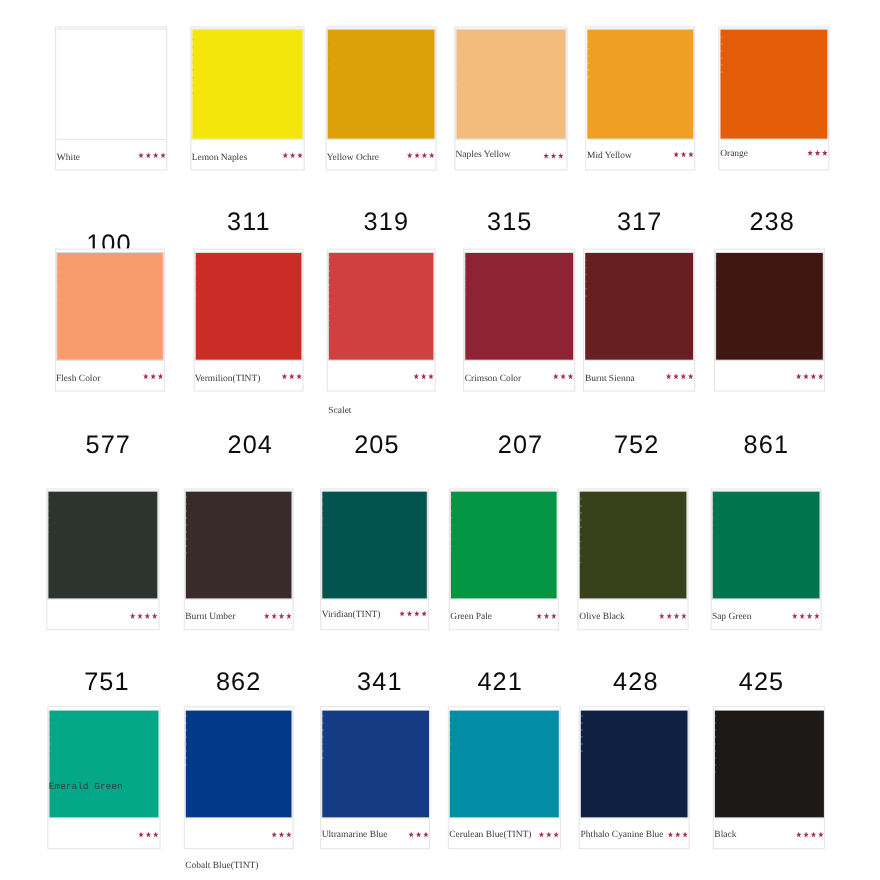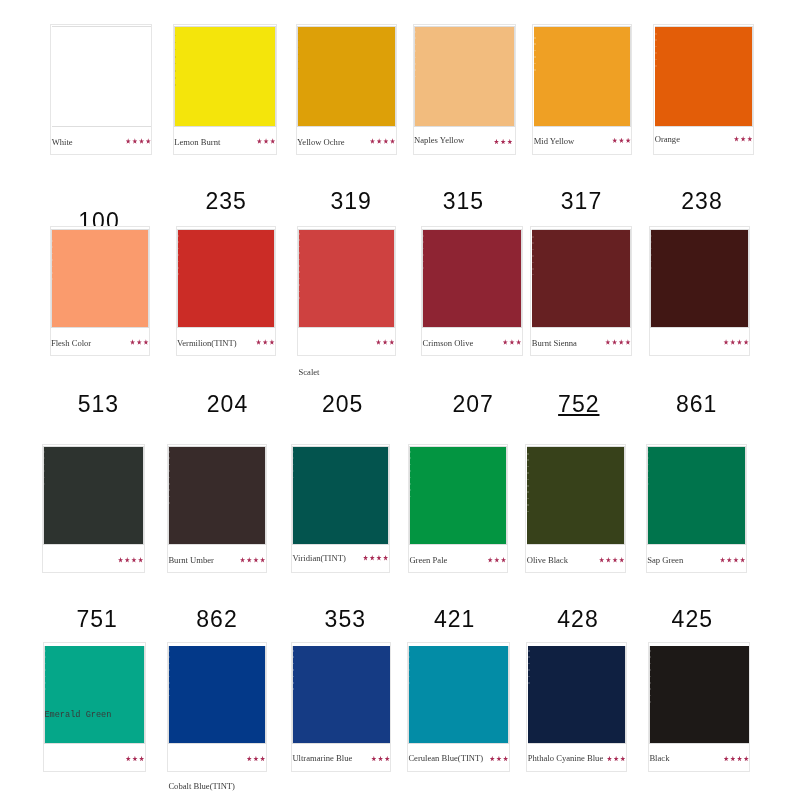--- a/index.html
+++ b/index.html
@@ -34,27 +34,27 @@
       <span class="star"></span>
       <span class="star"></span>
       <span class="star"></span>
       <span class="star"></span>
     </div>
     <div class="num" style="left: 59px; width: 80px; top: 189.5px; margin-top: 20px;">100</div>
     <div class="card" style="left: 172.9px; top: 24.4px; width: 104px; height: 130.3px;"></div>
     <div class="chipframe" style="left: 174.1px; top: 26.4px; width: 101.8px; height: 100.6px;"></div>
     <div class="chip" style="left: 174.9px; top: 27.2px; width: 100.2px; height: 99px; background: rgb(244, 229, 11);"></div>
     <div class="perf dark" style="left: 174.9px; top: 35.2px; height: 52px; opacity: 0.19;"></div>
-    <div class="pname" style="position: absolute; left: 174.3px; top: 137.5px;">Lemon Burnt</div>
+    <div class="pname" style="position: absolute; left: 174.3px; top: 137.5px;">Lemon Naples</div>
     <div class="stars" style="right: 524.7px; top: 138.3px;">
       <span class="star"></span>
       <span class="star"></span>
       <span class="star"></span>
     </div>
-    <div class="num" style="left: 186.2px; width: 80px; top: 189.5px;">235</div>
+    <div class="num" style="left: 186.2px; width: 80px; top: 189.5px;">311</div>
     <div class="card" style="left: 295.6px; top: 24.4px; width: 101.1px; height: 130.3px;"></div>
     <div class="chipframe" style="left: 296.8px; top: 26.4px; width: 98.9px; height: 100.6px;"></div>
     <div class="chip" style="left: 297.6px; top: 27.2px; width: 97.3px; height: 99px; background: rgb(221, 160, 8);"></div>
     <div class="perf dark" style="left: 297.6px; top: 33.2px; height: 39px; opacity: 0.13;"></div>
     <div class="pname" style="position: absolute; left: 297px; top: 137.5px;">Yellow Ochre</div>
     <div class="stars" style="right: 404.9px; top: 138.3px;">
       <span class="star"></span>
       <span class="star"></span>
       <span class="star"></span>
       <span class="star"></span>
@@ -96,21 +96,21 @@
     <div class="card" style="left: 49.5px; top: 226.2px; width: 100.6px; height: 129.4px;"></div>
     <div class="chipframe" style="left: 50.7px; top: 229.4px; width: 98.4px; height: 98.2px;"></div>
     <div class="chip" style="left: 51.5px; top: 230.2px; width: 96.8px; height: 96.6px; background: rgb(250, 155, 109);"></div>
     <div class="perf light" style="left: 51.5px; top: 240.2px; height: 40px; opacity: 0.15;"></div>
     <div class="pname" style="position: absolute; left: 50.9px; top: 338.5px;">Flesh Color</div>
     <div class="stars" style="right: 651.5px; top: 339.3px;">
       <span class="star"></span>
       <span class="star"></span>
       <span class="star"></span>
     </div>
-    <div class="num" style="left: 58.4px; width: 80px; top: 392.5px;">513</div>
+    <div class="num" style="left: 58.4px; width: 80px; top: 392.5px;">577</div>
     <div class="card" style="left: 175.6px; top: 226.2px; width: 100.5px; height: 129.4px;"></div>
     <div class="chipframe" style="left: 176.8px; top: 229.4px; width: 98.3px; height: 98.2px;"></div>
     <div class="chip" style="left: 177.6px; top: 230.2px; width: 96.7px; height: 96.6px; background: rgb(203, 44, 38);"></div>
     <div class="perf light" style="left: 177.6px; top: 235.2px; height: 40px; opacity: 0.17;"></div>
     <div class="pname" style="position: absolute; left: 177px; top: 338.5px;">Vermilion(TINT)</div>
     <div class="stars" style="right: 525.5px; top: 339.3px;">
       <span class="star"></span>
       <span class="star"></span>
       <span class="star"></span>
     </div>
@@ -123,39 +123,39 @@
     <div class="stars" style="right: 405.6px; top: 339.3px;">
       <span class="star"></span>
       <span class="star"></span>
       <span class="star"></span>
     </div>
     <div class="num" style="left: 302.7px; width: 80px; top: 392.5px;">205</div>
     <div class="card" style="left: 421.1px; top: 226.2px; width: 101.7px; height: 129.4px;"></div>
     <div class="chipframe" style="left: 422.3px; top: 229.4px; width: 99.5px; height: 98.2px;"></div>
     <div class="chip" style="left: 423.1px; top: 230.2px; width: 97.9px; height: 96.6px; background: rgb(142, 36, 51);"></div>
     <div class="perf light" style="left: 423.1px; top: 235.2px; height: 35px; opacity: 0.13;"></div>
-    <div class="pname" style="position: absolute; left: 422.5px; top: 338.5px;">Crimson Olive</div>
+    <div class="pname" style="position: absolute; left: 422.5px; top: 338.5px;">Crimson Color</div>
     <div class="stars" style="right: 278.8px; top: 339.3px;">
       <span class="star"></span>
       <span class="star"></span>
       <span class="star"></span>
     </div>
     <div class="num" style="left: 433.2px; width: 80px; top: 392.5px;">207</div>
     <div class="card" style="left: 530.4px; top: 226.2px; width: 101.7px; height: 129.4px;"></div>
     <div class="chipframe" style="left: 531.6px; top: 229.4px; width: 99.5px; height: 98.2px;"></div>
     <div class="chip" style="left: 532.4px; top: 230.2px; width: 97.9px; height: 96.6px; background: rgb(102, 32, 34);"></div>
     <div class="perf light" style="left: 532.4px; top: 236.2px; height: 39px; opacity: 0.13;"></div>
     <div class="pname" style="position: absolute; left: 531.8px; top: 338.5px;">Burnt Sienna</div>
     <div class="stars" style="right: 169.5px; top: 339.3px;">
       <span class="star"></span>
       <span class="star"></span>
       <span class="star"></span>
       <span class="star"></span>
     </div>
-    <div class="num" style="left: 538.8px; width: 80px; top: 392.5px; text-decoration: underline;">752</div>
+    <div class="num" style="left: 538.8px; width: 80px; top: 392.5px;">752</div>
     <div class="card" style="left: 648.6px; top: 226.2px; width: 101.7px; height: 129.4px;"></div>
     <div class="chipframe" style="left: 649.8px; top: 229.4px; width: 99.5px; height: 98.2px;"></div>
     <div class="chip" style="left: 650.6px; top: 230.2px; width: 97.9px; height: 96.6px; background: rgb(65, 23, 20);"></div>
     <div class="perf light" style="left: 650.6px; top: 235.2px; height: 35px; opacity: 0.1;"></div>
     <div class="stars" style="right: 51.3px; top: 339.3px;">
       <span class="star"></span>
       <span class="star"></span>
       <span class="star"></span>
       <span class="star"></span>
     </div>
@@ -187,21 +187,21 @@
     <div class="chipframe" style="left: 292.2px; top: 445.7px; width: 96.6px; height: 99.5px;"></div>
     <div class="chip" style="left: 293px; top: 446.5px; width: 95px; height: 97.9px; background: rgb(3, 84, 78);"></div>
     <div class="perf light" style="left: 293px; top: 450.5px; height: 31px; opacity: 0.1;"></div>
     <div class="pname" style="position: absolute; left: 292.4px; top: 554.1px;">Viridian(TINT)</div>
     <div class="stars" style="right: 411.8px; top: 554.9px;">
       <span class="star"></span>
       <span class="star"></span>
       <span class="star"></span>
       <span class="star"></span>
     </div>
-    <div class="num" style="left: 305.3px; width: 80px; top: 607.5px;">353</div>
+    <div class="num" style="left: 305.3px; width: 80px; top: 607.5px;">341</div>
     <div class="card" style="left: 408px; top: 443.5px; width: 99.7px; height: 129.5px;"></div>
     <div class="chipframe" style="left: 409.2px; top: 445.7px; width: 97.5px; height: 99.5px;"></div>
     <div class="chip" style="left: 410px; top: 446.5px; width: 95.9px; height: 97.9px; background: rgb(3, 149, 65);"></div>
     <div class="perf light" style="left: 410px; top: 450.5px; height: 46px; opacity: 0.17;"></div>
     <div class="pname" style="position: absolute; left: 409.4px; top: 556.3px;">Green Pale</div>
     <div class="stars" style="right: 293.9px; top: 557.1px;">
       <span class="star"></span>
       <span class="star"></span>
       <span class="star"></span>
     </div>

